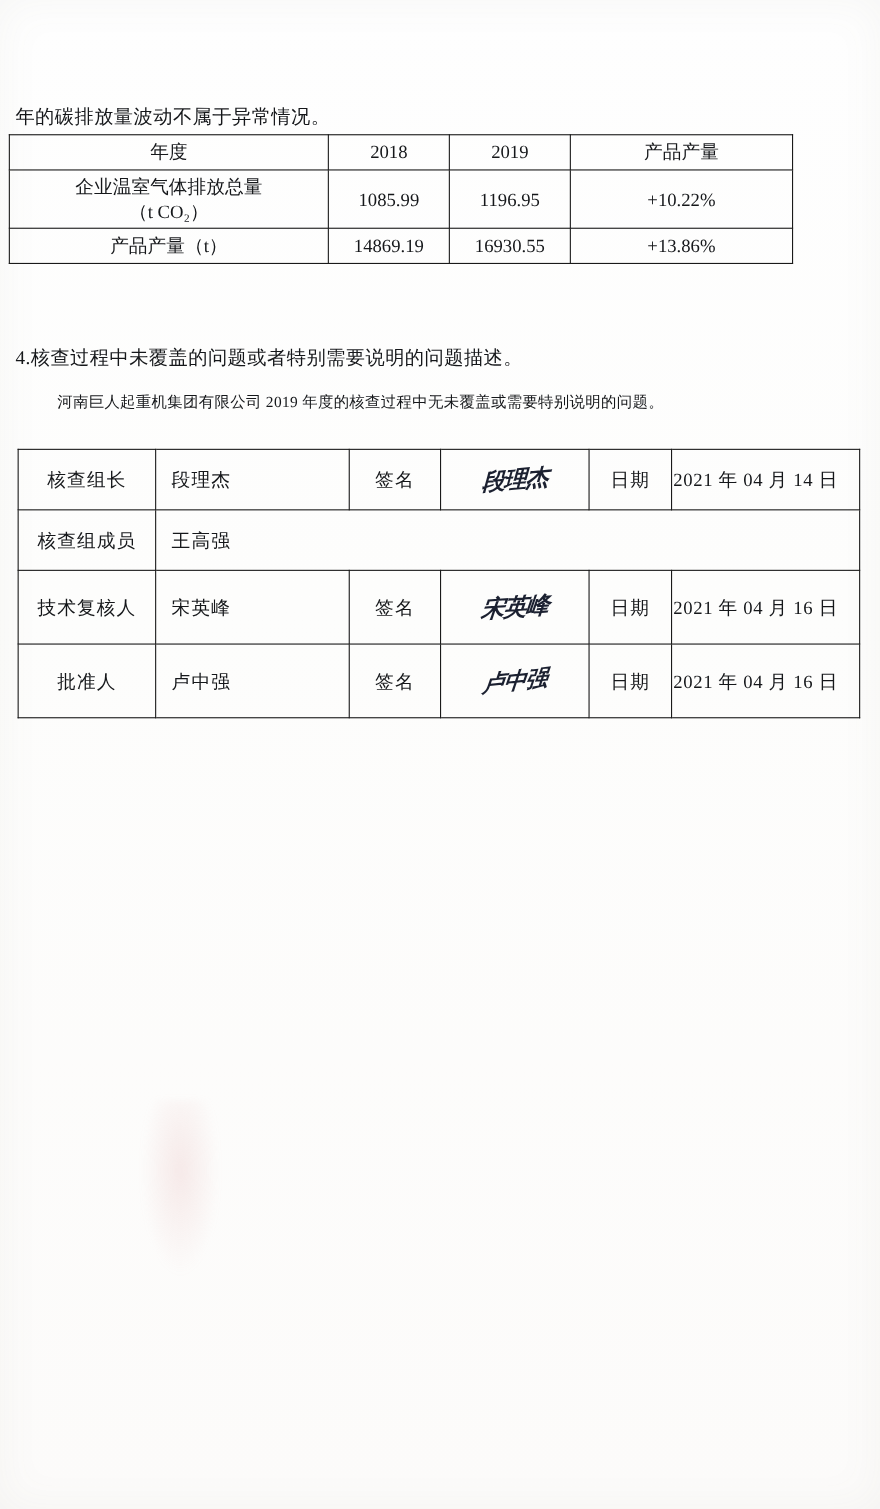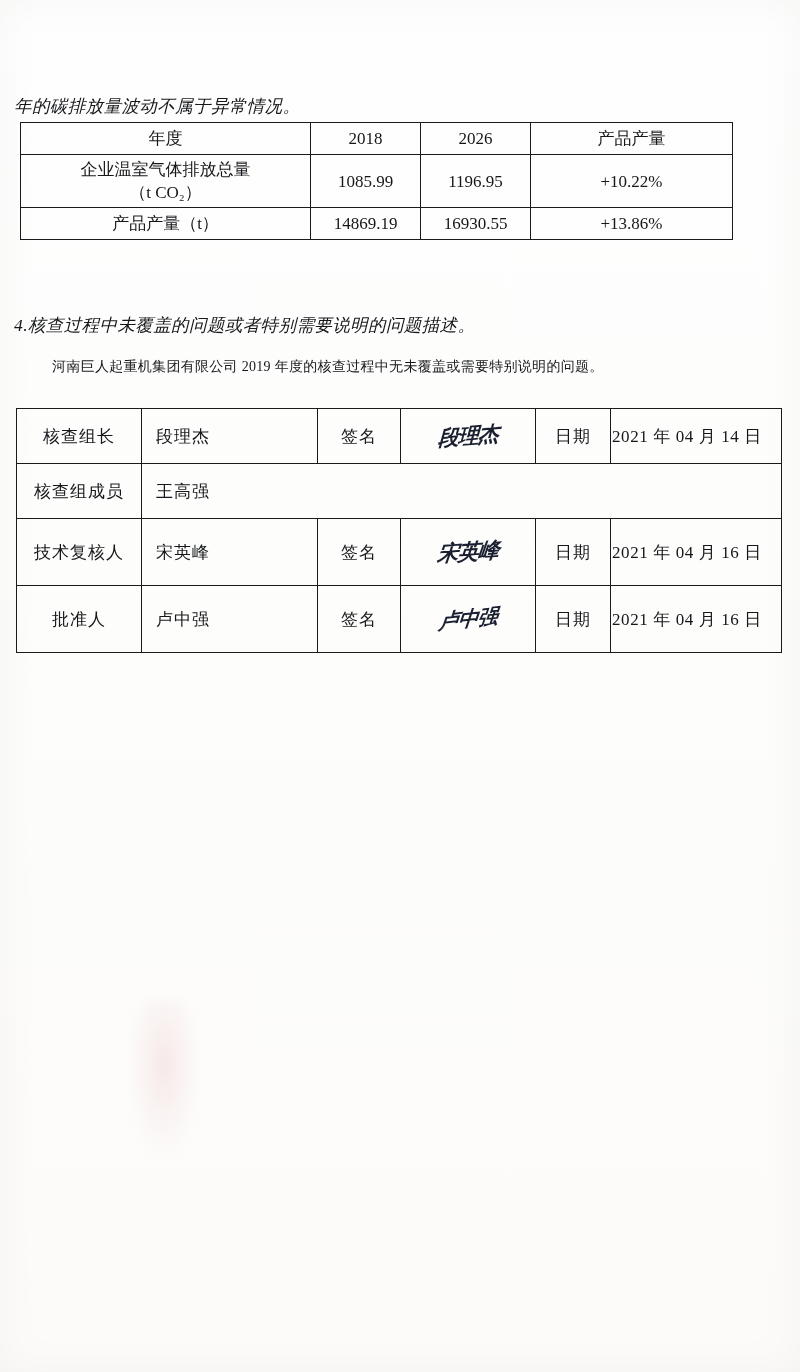--- a/index.html
+++ b/index.html
@@ -24,37 +24,36 @@
   .content {
     position: absolute;
     left: 0;
     top: 0;
     width: 800px;
   }
   .doc-line {
     font-size: 17.5px;
     line-height: 26px;
     letter-spacing: 0.4px;
-    font-style: italic;
   }
   .intro-line {
     position: absolute;
     left: 14px;
     top: 93px;
     width: 760px;
   }
 
   
   table {
     border-collapse: collapse;
     table-layout: fixed;
   }
   .emis-table {
     position: absolute;
-    left: 20px;
+    left: 8px;
     top: 122px;
     width: 712px;
     border: 1.6px solid #1a1a1a;
     padding-left: 20px;
   }
   .emis-table td {
     border: 1.4px solid #1a1a1a;
     text-align: center;
     vertical-align: middle;
     font-size: 17px;
@@ -177,21 +176,21 @@
       <colgroup>
         <col class="col-a">
           <col class="col-b">
           <col class="col-c">
           <col class="col-d">
       </colgroup>
       <tbody>
         <tr>
           <td>年度</td>
           <td>2018</td>
-          <td>2026</td>
+          <td>2019</td>
           <td>产品产量</td>
         </tr>
         <tr>
           <td class="lbl">
             <div>企业温室气体排放总量</div>
             <div>（t CO₂）</div>
           </td>
           <td class="num">1085.99</td>
           <td class="num">1196.95</td>
           <td class="num">+10.22%</td>

